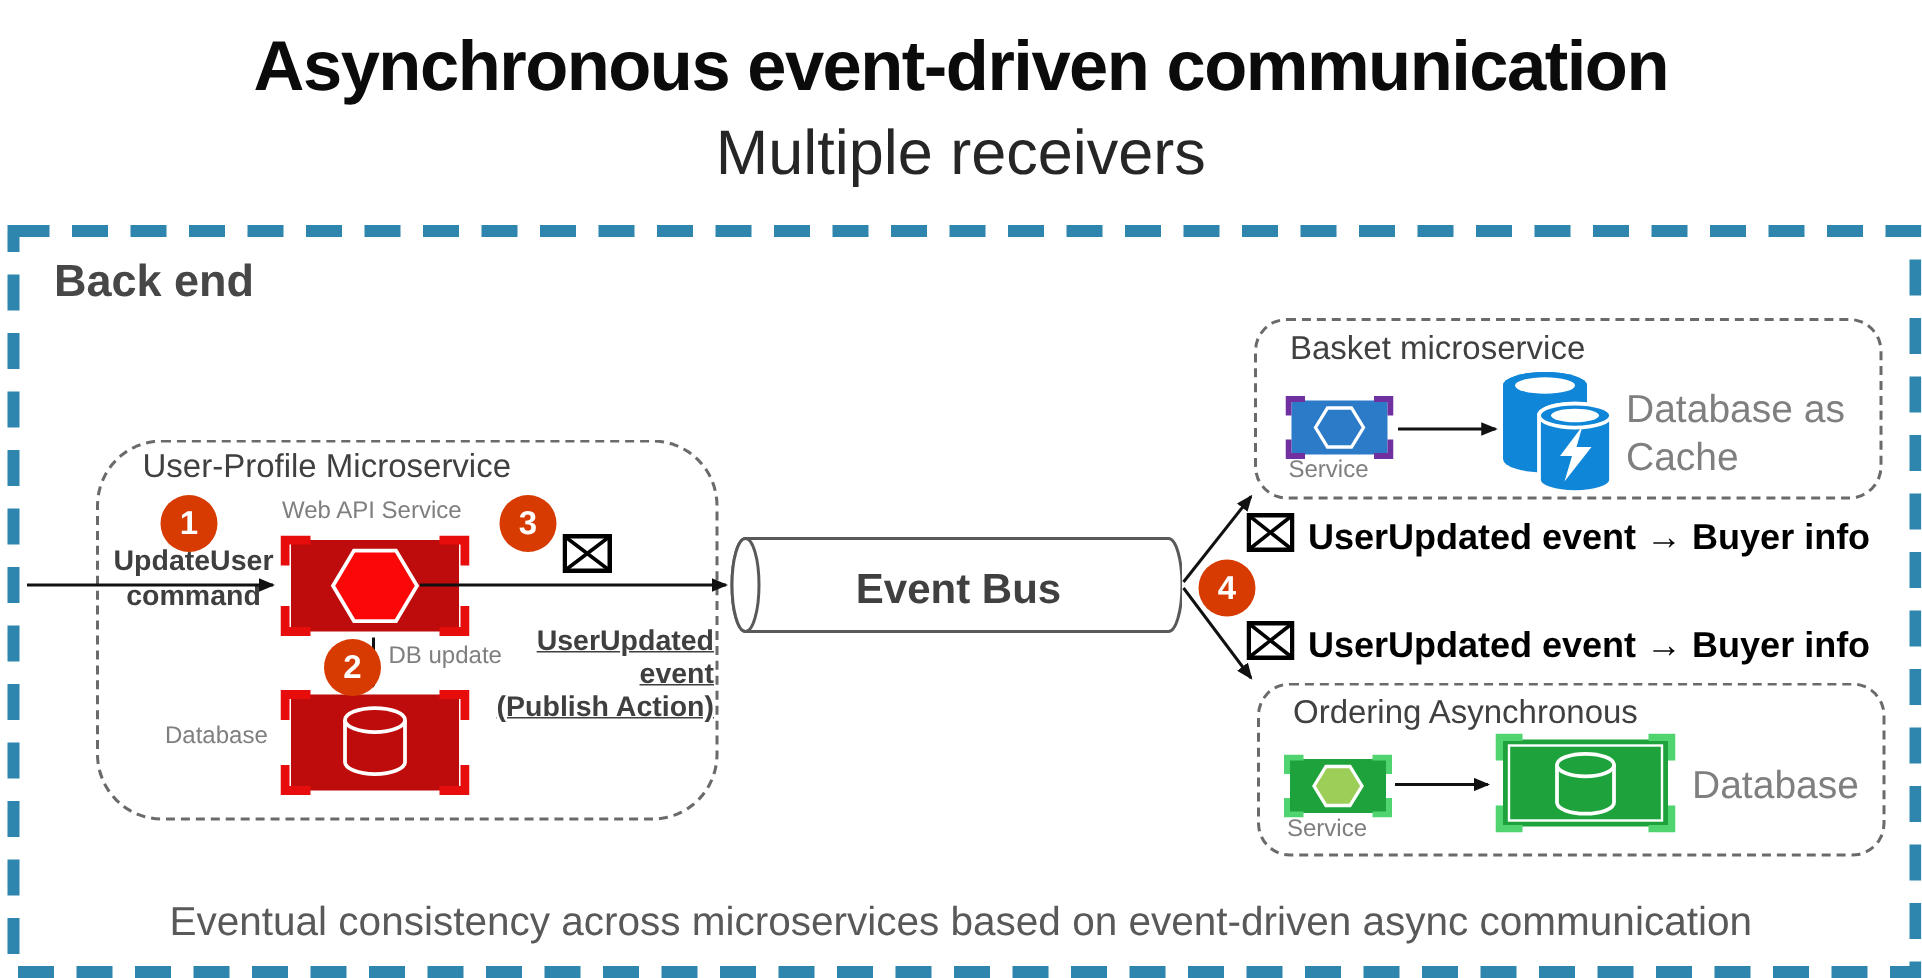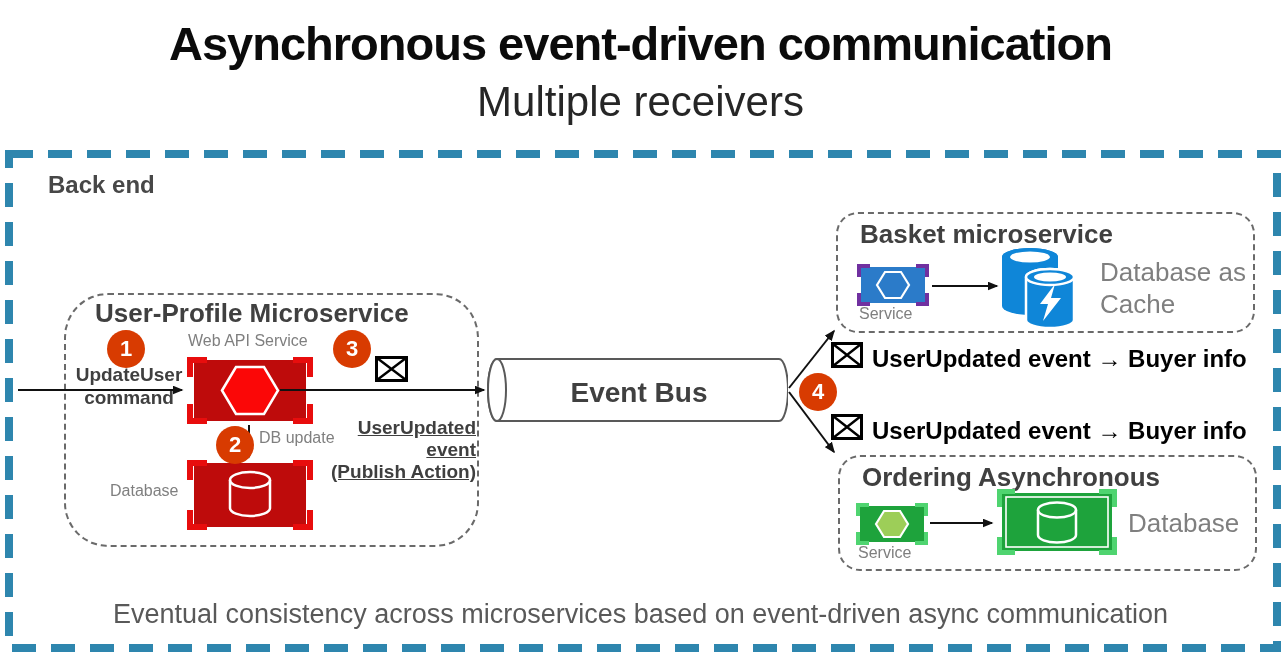--- a/index.html
+++ b/index.html
@@ -9,28 +9,28 @@
   }
   .abs{position:absolute;}
   .title{
     left:0;right:0;top:16px;text-align:center;font-size:47px;font-weight:bold;
     color:#0b0b0b;letter-spacing:-1px;
   }
   .subtitle{
     left:0;right:0;top:78px;text-align:center;font-size:42px;font-weight:300;
     color:#262626;letter-spacing:0px;
   }
-  .backend-label{left:48px;top:171px;font-size:24px;font-weight:bold;color:#474747;}
+  .backend-label{left:36px;top:171px;font-size:30px;font-weight:bold;color:#474747;}
   .dashed-box{
     position:absolute;border:2px dashed #6a6a6a;background:transparent;
   }
   .up-box{left:64px;top:293px;width:411px;height:250px;border-radius:44px;}
   .basket-box{left:836px;top:212px;width:415px;height:117px;border-radius:22px;}
   .ordering-box{left:838px;top:455px;width:415px;height:112px;border-radius:22px;}
-  .box-title{position:absolute;font-size:26px;font-weight:bold;color:#404040;white-space:nowrap;}
+  .box-title{position:absolute;font-size:22px;font-weight:normal;color:#404040;white-space:nowrap;}
   .gray-label{position:absolute;font-size:16px;font-weight:300;color:#7f7f7f;white-space:nowrap;}
   .bold-label{position:absolute;font-size:19px;font-weight:bold;color:#3f3f3f;}
   .step-badge{
     position:absolute;width:38px;height:38px;border-radius:50%;background:#d83b01;
     color:#fff;font-size:22px;font-weight:bold;text-align:center;line-height:38px;
     z-index:6;
   }
   .msg-label{position:absolute;font-size:24px;font-weight:bold;color:#000000;white-space:nowrap;}
   .caption{
     left:0;right:0;top:599px;text-align:center;font-size:27px;font-weight:300;color:#595959;
@@ -156,21 +156,21 @@
     <svg width="76" height="87" viewBox="0 0 76 87">
       <path d="M2,14 A28,9 0 0 1 58,14 V63 A28,9 0 0 1 2,63 Z" fill="#0f86d8"></path>
       <ellipse cx="30" cy="14" rx="28" ry="9" fill="#0f86d8"></ellipse>
       <ellipse cx="30" cy="14" rx="20" ry="5.5" fill="#ffffff"></ellipse>
       <path d="M26,34 A24,8 0 0 1 74,34 V77 A24,8 0 0 1 26,77 Z" fill="#0f86d8" stroke="#ffffff" stroke-width="2.5"></path>
       <ellipse cx="50" cy="34" rx="24" ry="8" fill="#0f86d8" stroke="#ffffff" stroke-width="2.5"></ellipse>
       <ellipse cx="50" cy="34" rx="16" ry="4.5" fill="#ffffff"></ellipse>
       <path d="M55,41 L40,61 L48,61 L43,78 L61,55 L51,55 Z" fill="#ffffff"></path>
     </svg>
   </div>
-  <div class="gray-label wrapcache" style="left:1084px;top:256px;margin-left:16px;">Database as Cache</div>
+  <div class="gray-label wrapcache" style="left:1084px;top:256px;">Database as Cache</div>
 
   <div class="dashed-box ordering-box"></div>
   <div class="box-title" style="left:862px;top:462px;">Ordering Asynchronous</div>
 
   <div class="icon" style="left:856px;top:503px;">
     <svg width="72" height="42" viewBox="0 0 72 42">
       <rect x="4" y="3" width="64" height="36" fill="#1ea33c"></rect>
       <path d="M0,13 L0,0 L13,0 L13,4 L4,4 L4,13 Z" fill="#4fd470"></path>
       <path d="M72,13 L72,0 L59,0 L59,4 L68,4 L68,13 Z" fill="#4fd470"></path>
       <path d="M0,29 L0,42 L13,42 L13,38 L4,38 L4,29 Z" fill="#4fd470"></path>

